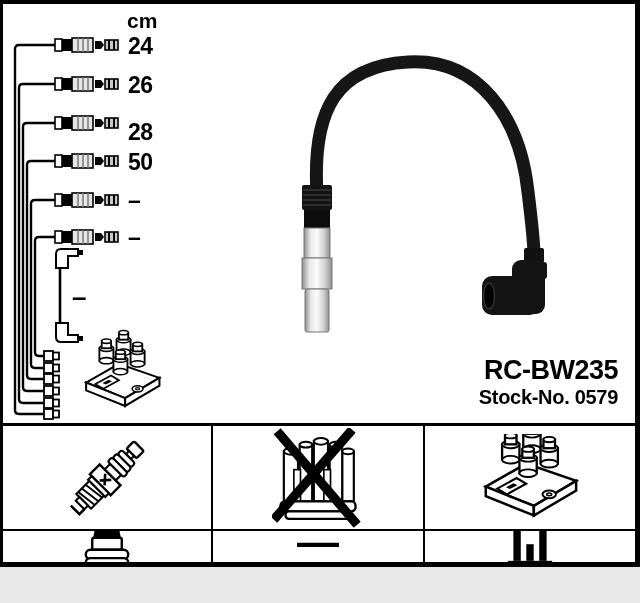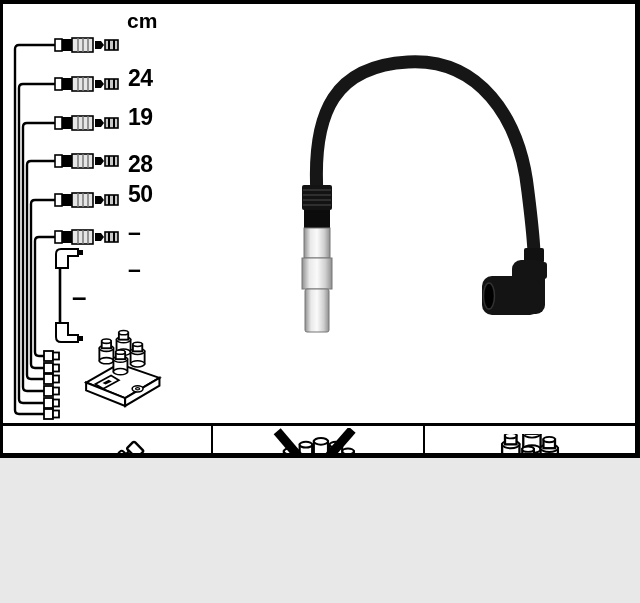--- a/index.html
+++ b/index.html
@@ -1,31 +1,31 @@
 <!DOCTYPE html>
 <html><head>
 <meta charset="utf-8">
 <style>
   html,body{margin:0;padding:0;background:#e8e8e8;}
   .frame{
     position:relative;
-    width:640px;height:458px;
+    width:640px;height:567px;
     box-sizing:border-box;
     background:#fff;
     border-style:solid;border-color:#000;
     border-width:4px 5px 5px 3px;
     overflow:hidden;
     font-family:"Liberation Sans", sans-serif;
     color:#000;
   }
   .abs{position:absolute;}
   .len-label{
     position:absolute;left:125px;
     font-size:23px;font-weight:bold;line-height:1.1;
-    letter-spacing:-0.5px;white-space:nowrap;margin-top:32px;
+    letter-spacing:-0.5px;white-space:nowrap;
   }
   .unit-label{
     position:absolute;left:124px;top:5px;
     font-size:21px;font-weight:bold;
   }
   .free-dash{
     position:absolute;left:69px;top:278px;
     font-size:26px;font-weight:bold;
   }
   .partno-block{
@@ -243,27 +243,31 @@
       <rect x="524" y="248" width="20" height="15" rx="2" fill="#111"></rect>
       <rect x="520" y="262" width="27" height="17" rx="3" fill="#141414"></rect>
       <rect x="512" y="260" width="33" height="54" rx="9" fill="#141414"></rect>
       <rect x="482" y="276" width="58" height="39" rx="10" fill="#141414"></rect>
       <ellipse cx="489" cy="296" rx="5.5" ry="13" fill="#000" stroke="#333" stroke-width="1.5"></ellipse>
     </g>
   </svg>
 
   <div class="unit-label">cm</div>
   <div class="len-label" style="top:30px">24</div>
-  <div class="len-label" style="top:69px">19</div>
+  <div class="len-label" style="top:69px">26</div>
   <div class="len-label" style="top:116px">28</div>
   <div class="len-label" style="top:146px">50</div>
   <div class="len-label" style="top:184px">–</div>
   <div class="len-label" style="top:221px">–</div>
   <div class="free-dash">–</div>
 
+  <div class="partno-block">
+    <div class="partno">RC-BW235</div>
+    <div class="stockno">Stock-No. 0579</div>
+  </div>
 
   <div class="spec-table">
     <div class="cell r1 c1">
       <svg width="104" height="104" viewBox="0 0 120 120">
           <use href="#sym-spark"></use>
         </svg>
     </div>
     <div class="cell r1 c2">
       <svg width="92" height="100" viewBox="0 0 110 120">
           <use href="#sym-dist"></use>

